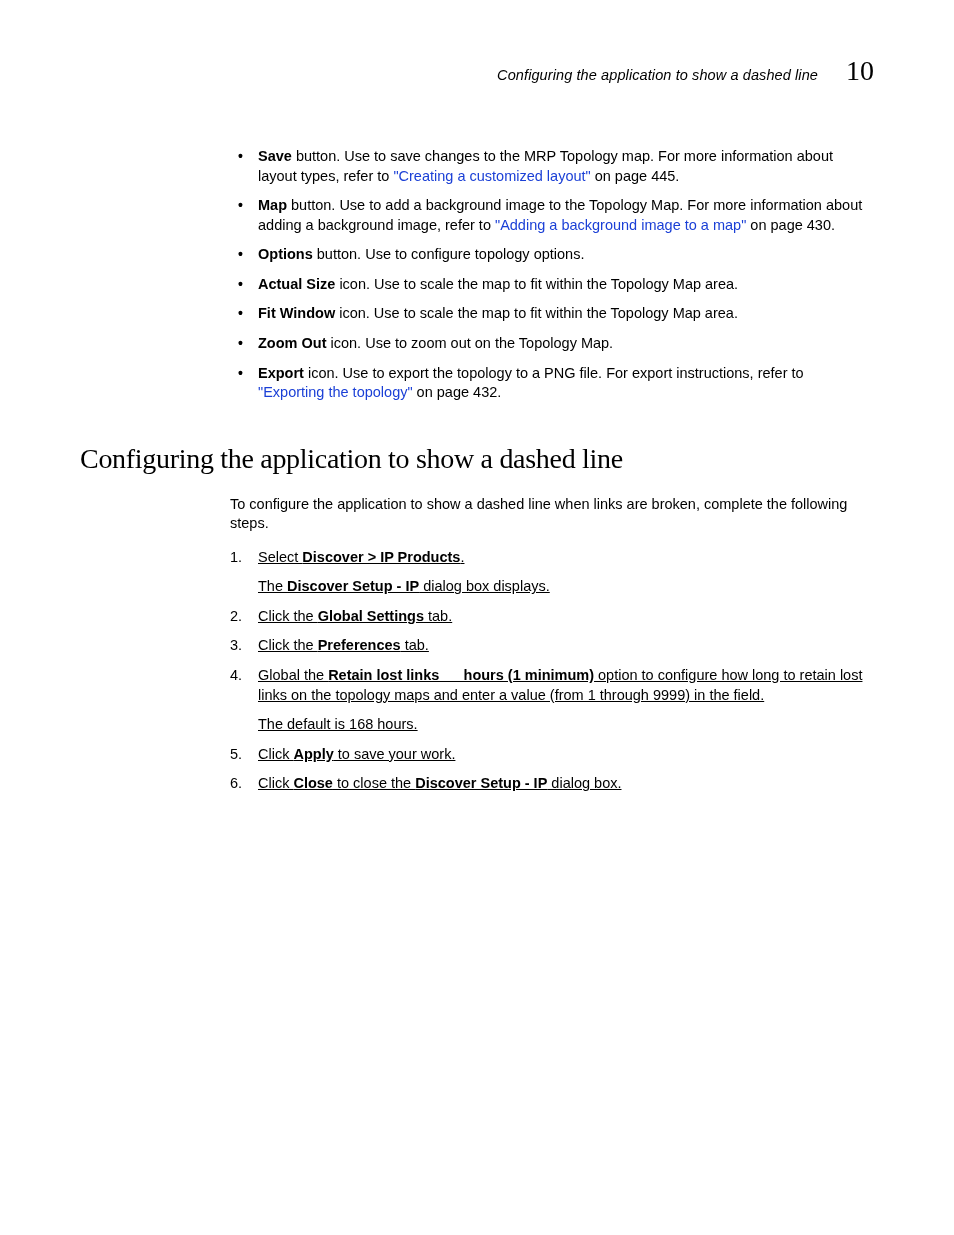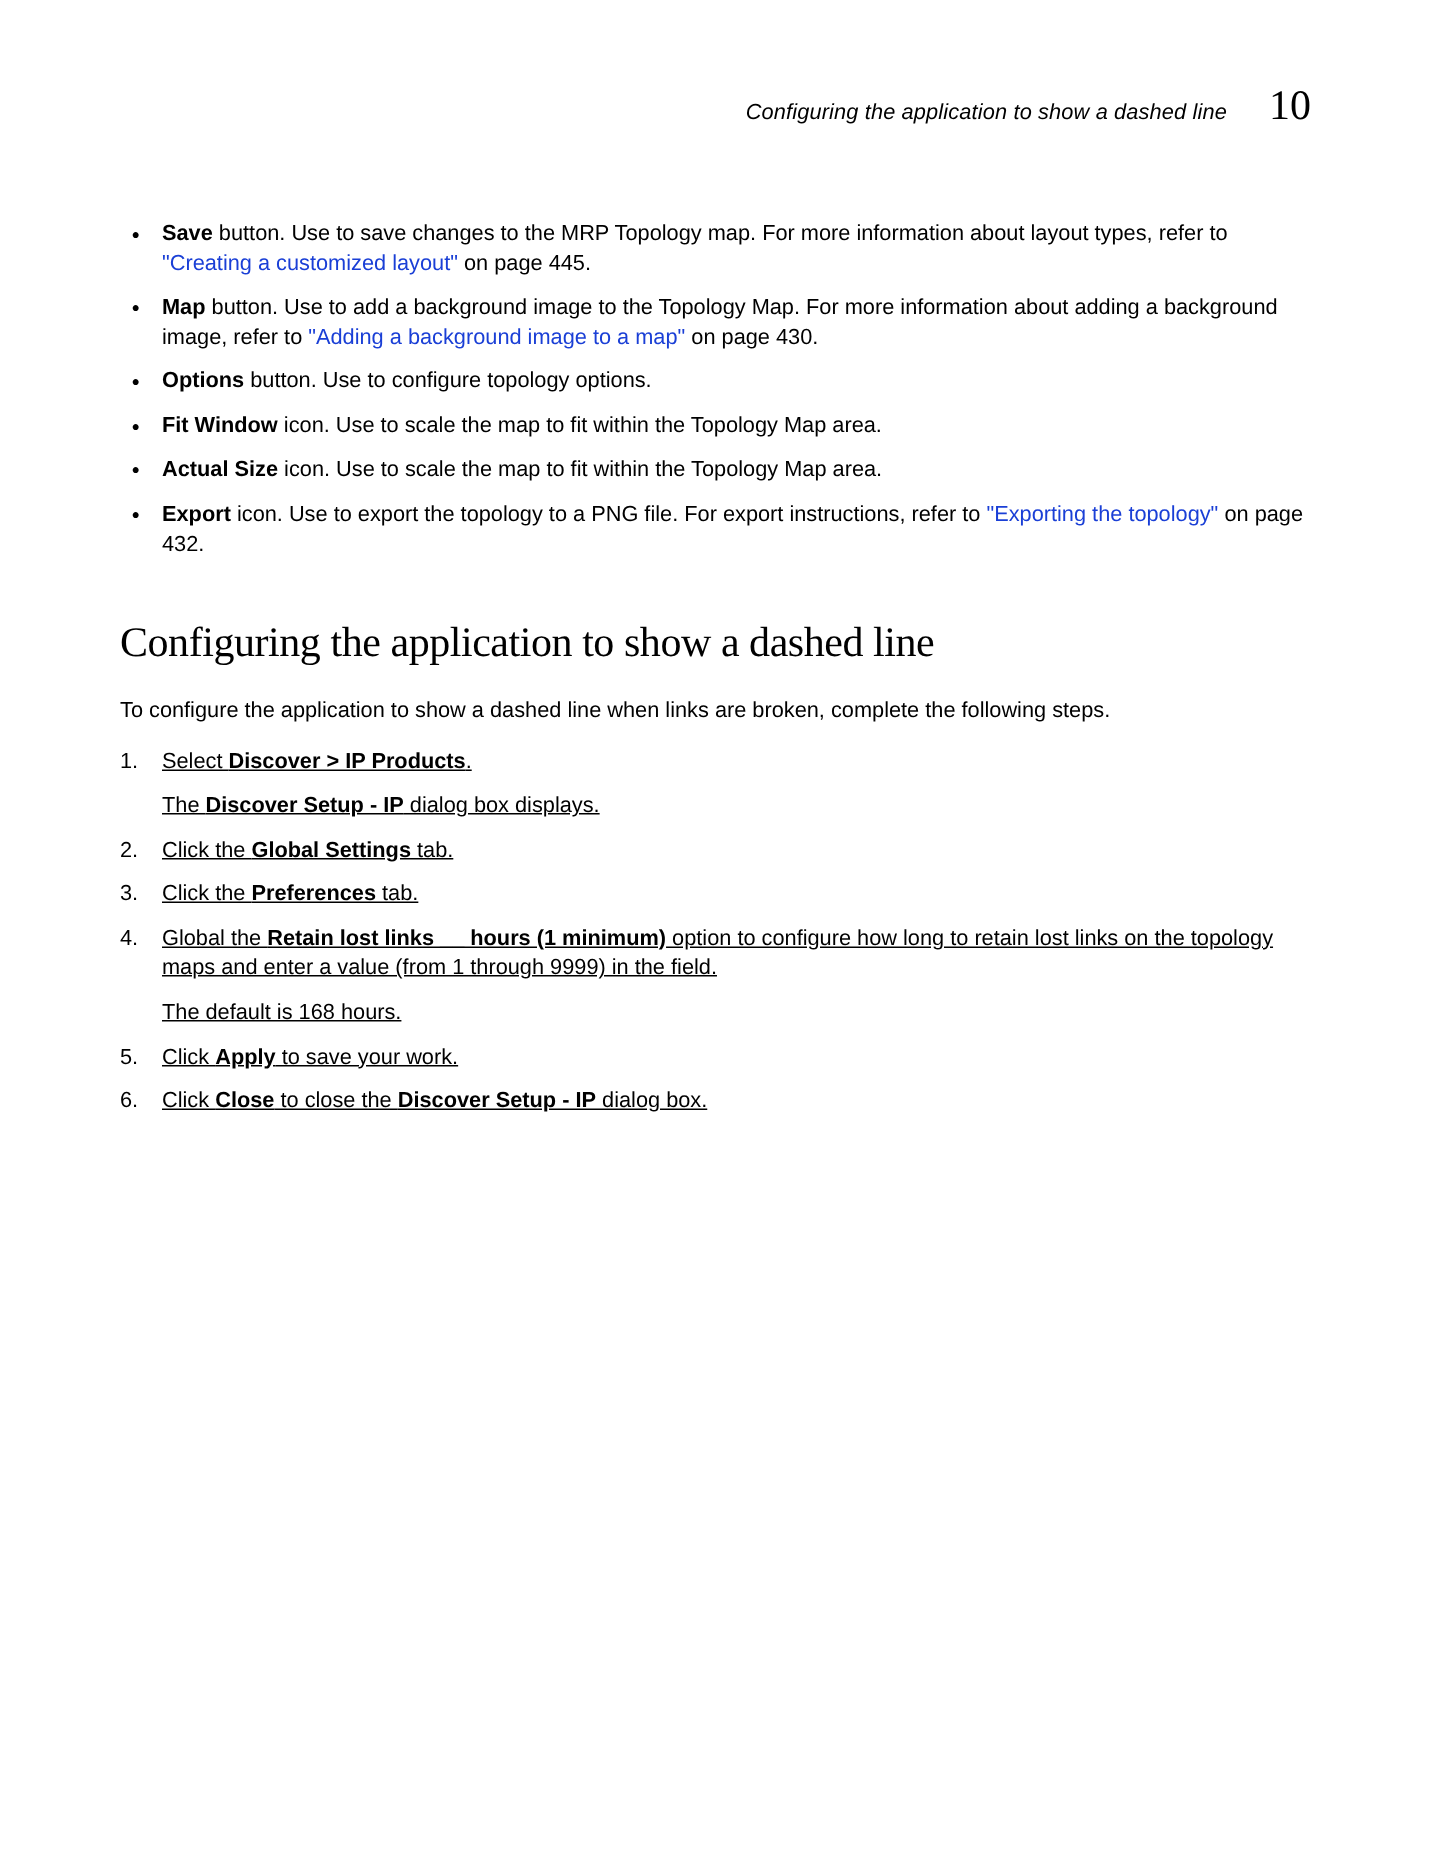--- a/index.html
+++ b/index.html
@@ -29,20 +29,21 @@
     font-family: Arial, Helvetica, sans-serif;
     letter-spacing: 0.1px;
   }
   .chapter-number {
     font-family: Georgia, "Times New Roman", serif;
     font-size: 28px;
     font-weight: 400;
     text-align: center;
   }
   .indent-block {
+    margin-left: 150px;
     margin-right: 0;
   }
   ul.toolbar-list {
     list-style: none;
     font-size: 14.5px;
     line-height: 1.35;
   }
   ul.toolbar-list > li {
     position: relative;
     padding-left: 28px;
@@ -117,28 +118,31 @@
 
       <li>
         <span class="b">Map</span><span> button. Use to add a background image to the Topology Map. For more information about adding a background image, refer to </span><a href="#" class="xref">"Adding a background image to a map"</a><span> on page 430.</span>
       </li>
 
       <li>
         <span class="b">Options</span><span> button. Use to configure topology options.</span>
       </li>
 
       <li>
+        <span class="b">Actual Size</span><span> icon. Use to scale the map to fit within the Topology Map area.</span>
+      </li>
+
+      <li>
         <span class="b">Fit Window</span><span> icon. Use to scale the map to fit within the Topology Map area.</span>
       </li>
 
+
       <li>
-        <span class="b">Actual Size</span><span> icon. Use to scale the map to fit within the Topology Map area.</span>
+        <span class="b">Zoom Out</span><span> icon. Use to zoom out on the Topology Map.</span>
       </li>
-
-
 
       <li>
         <span class="b">Export</span><span> icon. Use to export the topology to a PNG file. For export instructions, refer to </span><a href="#" class="xref">"Exporting the topology"</a><span> on page 432.</span>
       </li>
 
 
     </ul>
   </div>
 
   <h1 class="section-heading">Configuring the application to show a dashed line</h1>

